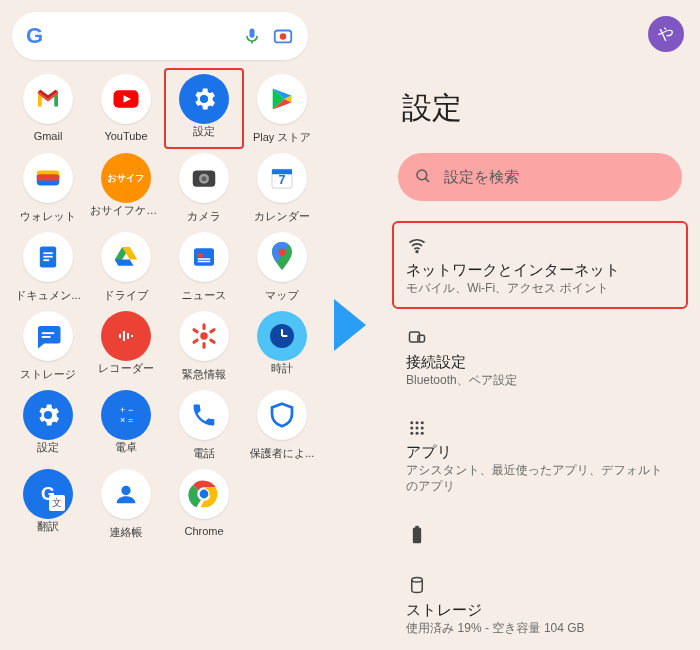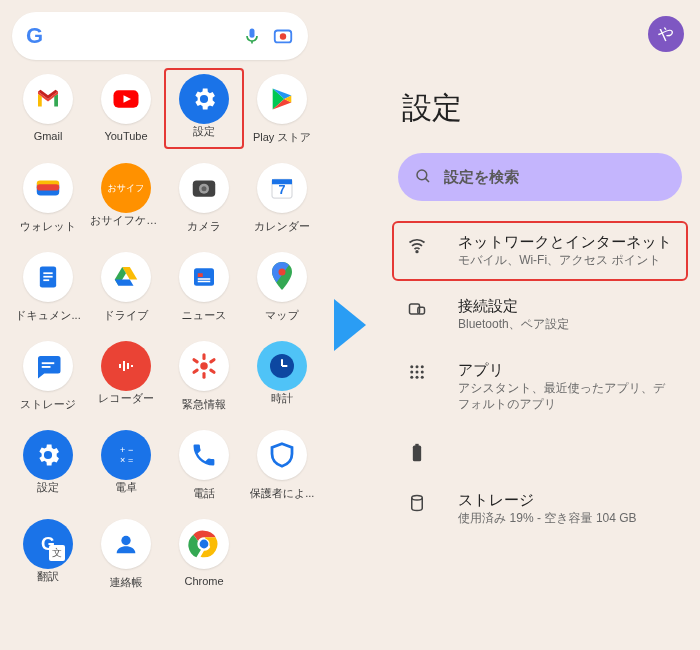--- a/index.html
+++ b/index.html
@@ -55,21 +55,21 @@
   .g-logo span:nth-child(5){color:#34A853;}
   .g-logo span:nth-child(6){color:#EA4335;}
   .spring { flex:1; }
   .mic-icon svg, .cam-icon svg { display:block; }
 
   
   .app-grid {
     margin-top: 14px;
     display: grid;
     grid-template-columns: repeat(4, 1fr);
-    gap: 18px 6px;
+    gap: 8px 6px;
     justify-items: center;
   }
   .app {
     display: flex;
     flex-direction: column;
     align-items: center;
     width: 72px;
     font-size: 11px;
     color: #3a3a3a;
     text-align: center;
@@ -114,38 +114,38 @@
     font-weight: 500;
   }
   .settings-title {
     font-size: 30px;
     font-weight: 400;
     padding: 76px 22px 24px 22px;
     color: #222;
   }
   .search-settings {
     margin: 0 18px 18px 18px;
-    background: #c4b5fd;
+    background: #fca5a5;
     border-radius: 26px;
     height: 48px;
     display: flex;
     align-items: center;
     padding: 0 16px;
     color: #5a5a5a;
     font-size: 15px;
     gap: 12px;
-    font-weight: bold;
   }
   .settings-list { padding: 0 10px; }
   .srow {
     display: flex;
     padding: 14px 16px;
     border-radius: 8px;
-    gap: 30px;
+    gap: 6px;
     position: relative;
+    flex-direction: column;
   }
   .srow .row-icon {
     width: 22px;
     display:flex;
     justify-content:center;
     padding-top: 2px;
     color:#444;
   }
   .srow .row-text { flex:1; }
   .srow .row-title { font-size: 15px; color:#222; }
@@ -231,21 +231,21 @@
           <svg width="30" height="30" viewBox="0 0 24 24">
             <rect x="3" y="7" width="18" height="11" rx="3" fill="#1a73e8"></rect>
             <rect x="3" y="6" width="18" height="5" rx="2.5" fill="#FBBC05"></rect>
             <rect x="3" y="9" width="18" height="5" rx="2.5" fill="#EA4335"></rect>
           </svg>
         </div>
         <div class="label">ウォレット</div>
       </div>
       <div class="app">
         <div>
-          <div style="width:50px;height:50px;border-radius:50%;background:#ff9100;display:flex;align-items:center;justify-content:center;color:#fff;font-size:9px;font-weight:400">おサイフ</div>
+          <div style="width:50px;height:50px;border-radius:50%;background:#ff9100;display:flex;align-items:center;justify-content:center;color:#fff;font-size:9px;font-weight:700">おサイフ</div>
         </div>
         <div class="label">おサイフケータイ</div>
       </div>
       <div class="app">
         <div class="icon-circle">
           <svg width="30" height="30" viewBox="0 0 24 24">
             <rect x="3" y="6" width="18" height="13" rx="3" fill="#424242"></rect>
             <circle cx="12" cy="12.5" r="4" fill="#9e9e9e"></circle>
             <circle cx="12" cy="12.5" r="2" fill="#616161"></circle>
           </svg>

